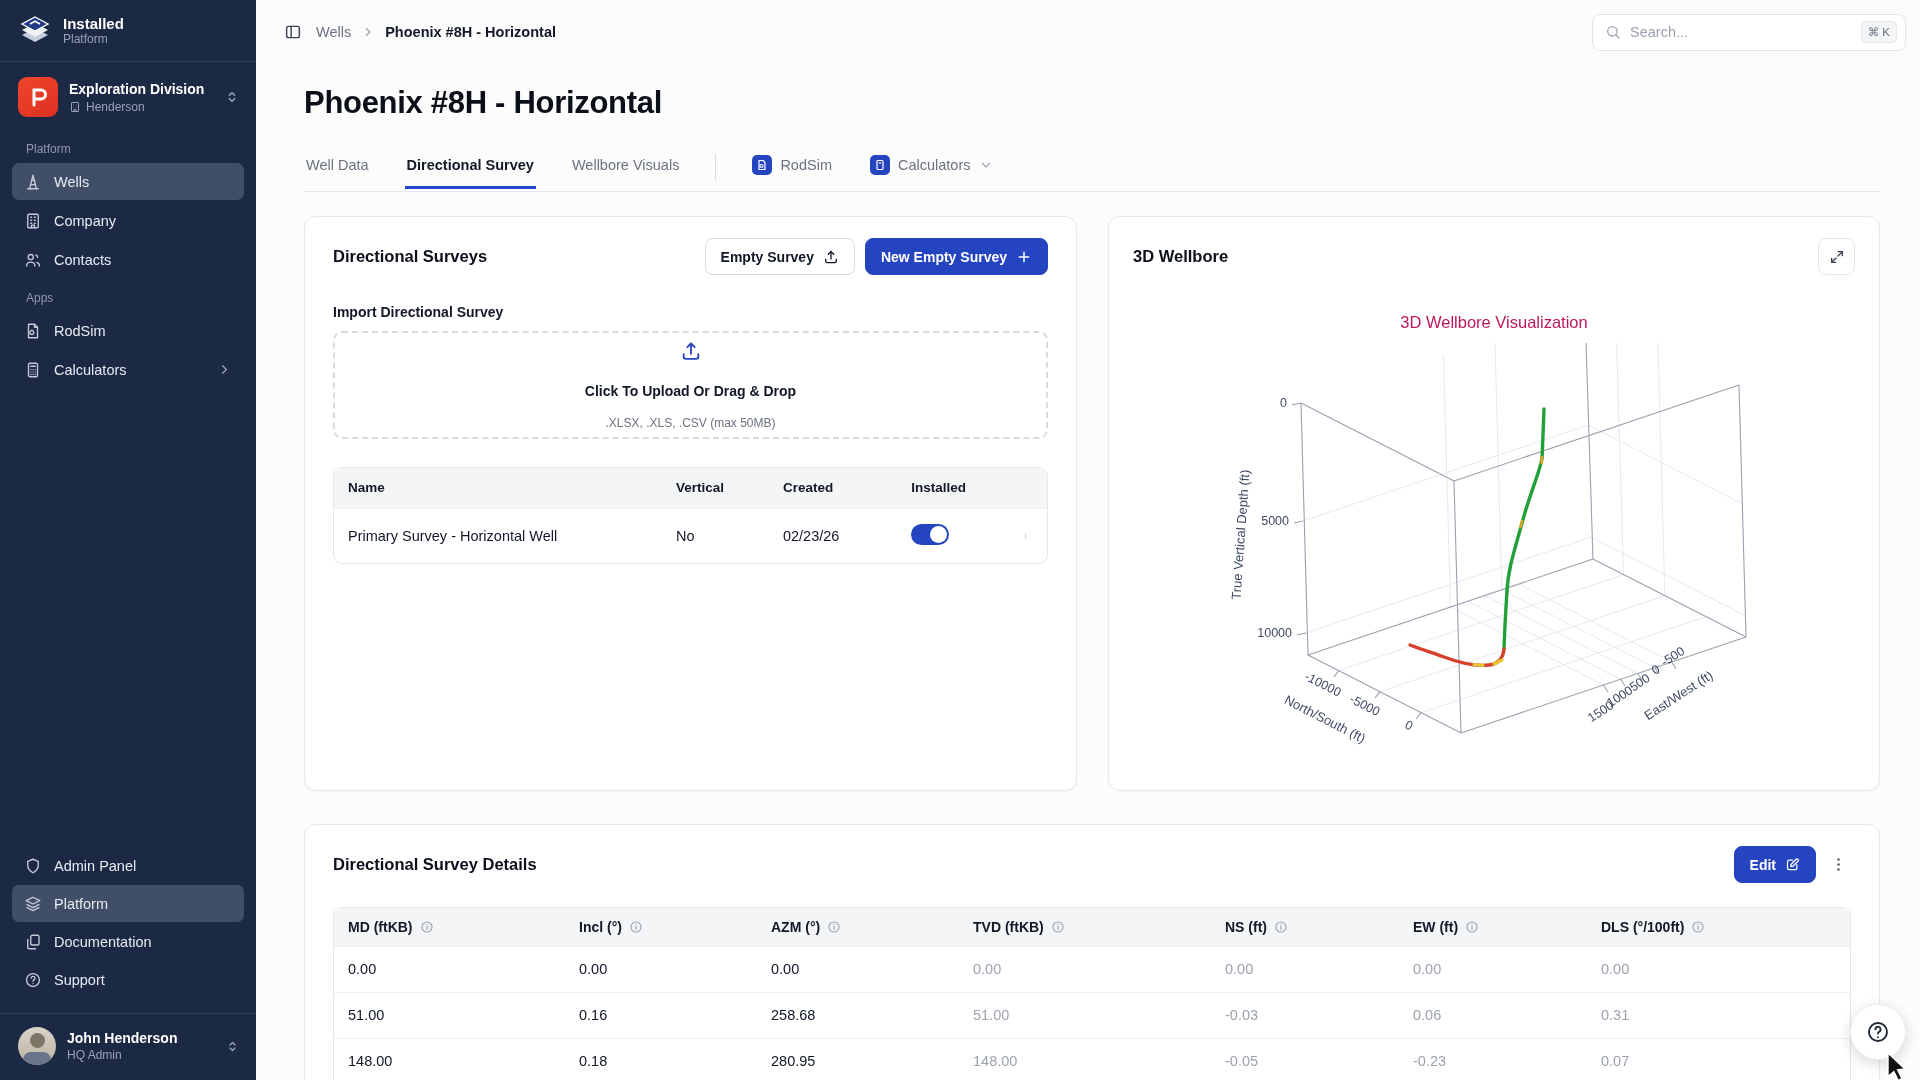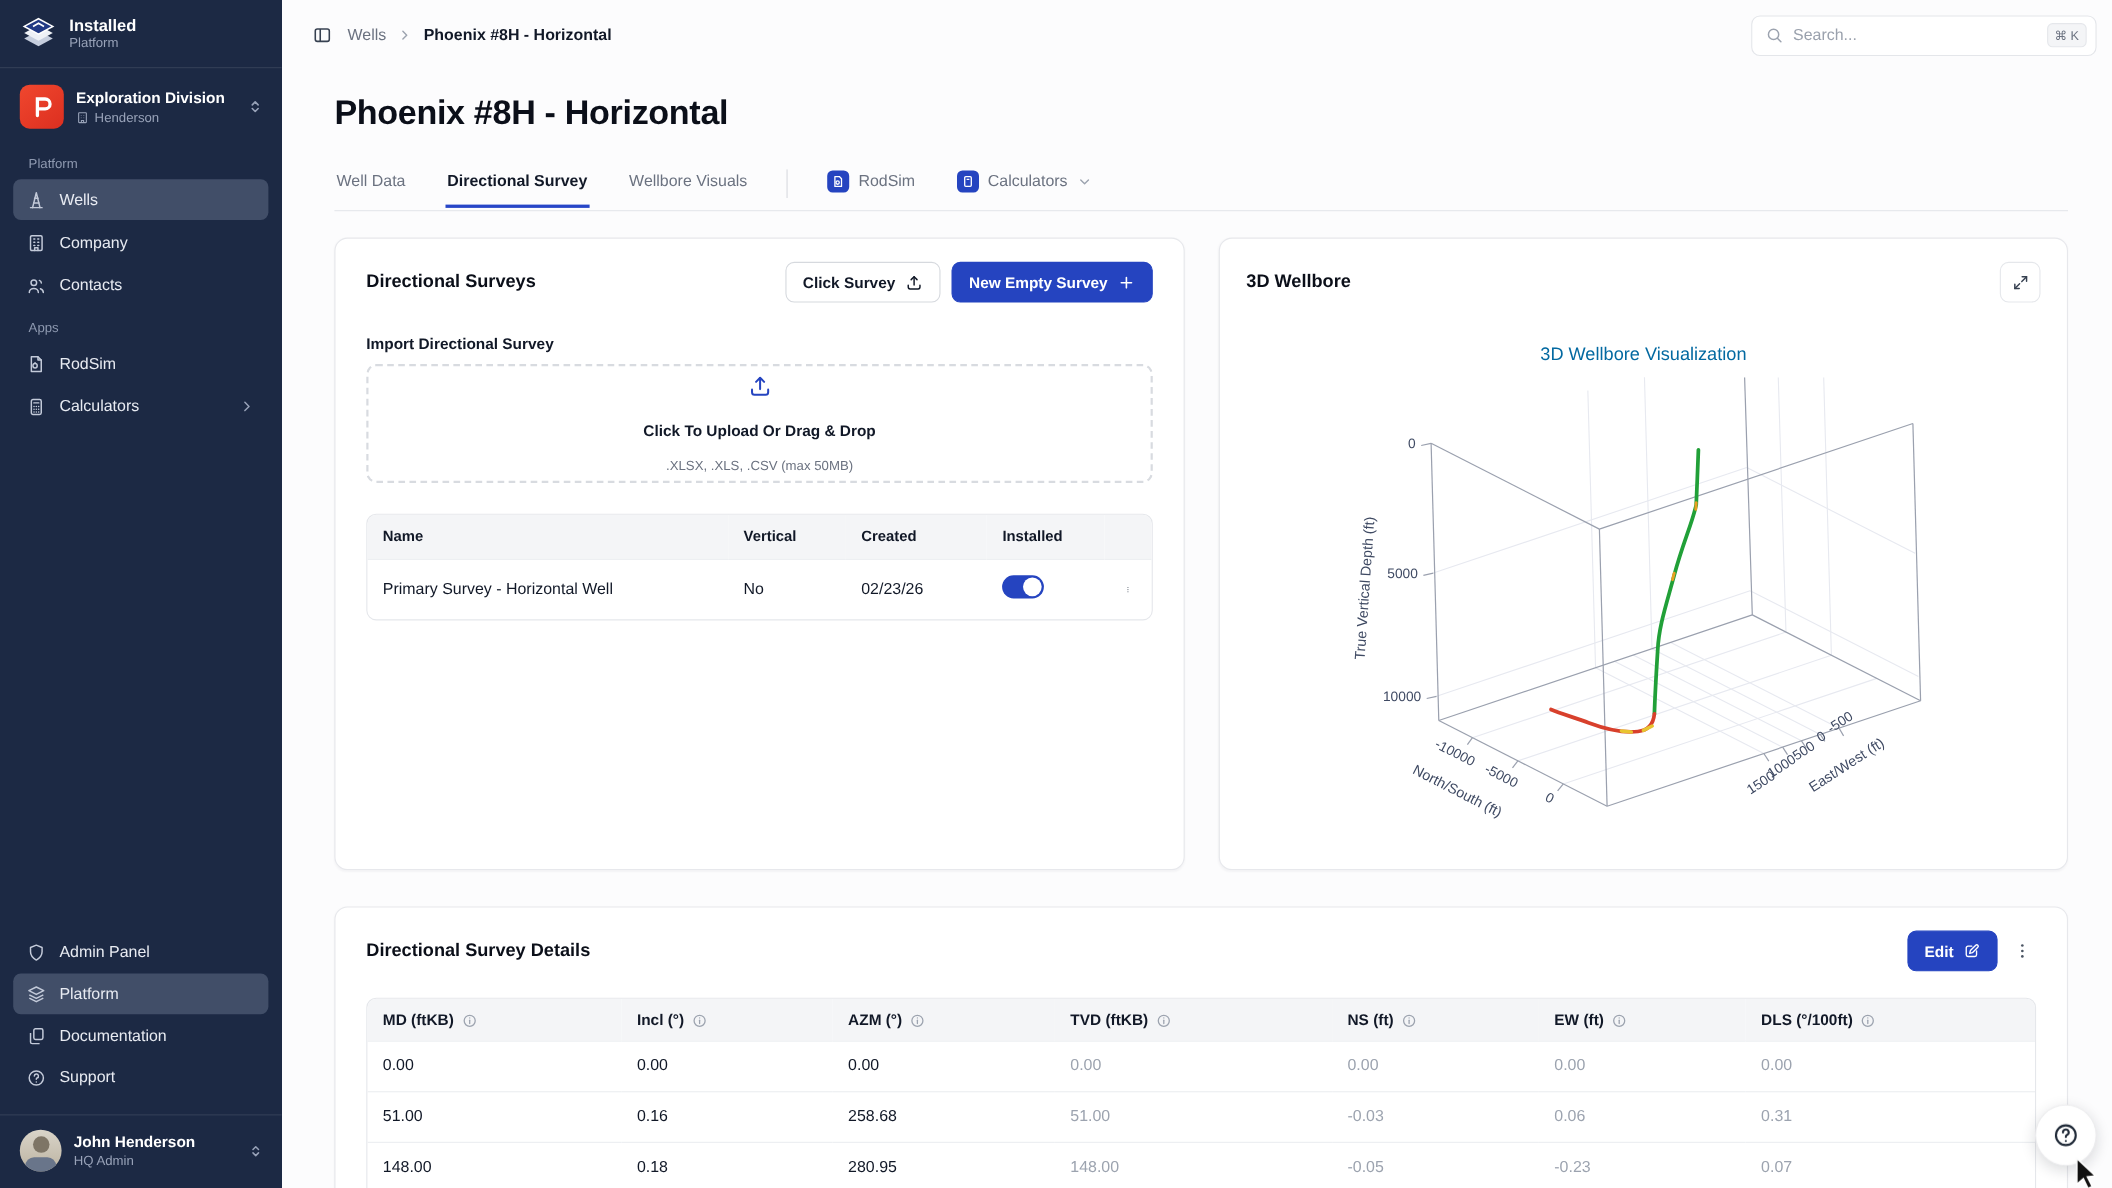--- a/index.html
+++ b/index.html
@@ -78,25 +78,25 @@
   tbody td { font-size:14.5px; color:#111827; height:55px; padding:0 14px; border-top:1px solid #eceef1; }
   .toggle { width:38px; height:21px; border-radius:11px; background:#2544c0; position:relative; cursor:pointer; }
   .toggle::after { content:""; position:absolute; width:17px; height:17px; border-radius:50%; background:#fff; top:2px; right:2px; }
 
   
   .card-details { margin:33px 40px 0 48px; width:1576px; height:400px; padding:21px 28px; }
   .dt-wrap { margin-top:24px; border:1px solid #e5e7eb; border-radius:9px 9px 0 0; overflow:hidden; }
   .dt-wrap thead th { height:38px; font-size:14px; }
   .dt-wrap tbody td { height:46px; font-size:14.5px; }
   .dt-wrap td.calc { color:#9ca3af; }
-  .th-inner { display:inline-flex; align-items:flex-end; gap:7px; }
+  .th-inner { display:inline-flex; align-items:center; gap:7px; }
   .info-ic { color:#9ca3af; display:inline-flex; }
 
   
-  .plot-title { text-align:center; font-size:16.5px; color:#0369a1; margin-top:38px; }
+  .plot-title { text-align:center; font-size:16.5px; color:#be185d; margin-top:38px; }
   .plot-svg { position:absolute; left:36px; top:126px; }
   .axis-text { font-size:12.5px; fill:#3f4a63; }
   .axis-title { font-size:13px; fill:#3f4a63; }
 
   
   .fab { position:fixed; right:14px; top:1004px; width:56px; height:56px; border-radius:50%; background:#fff; border:1px solid #ececee; box-shadow:0 4px 14px rgba(16,24,40,.16); display:flex; align-items:center; justify-content:center; color:#1f2937; cursor:pointer; z-index:40; }
   .cursor { position:fixed; left:1886px; top:1052px; z-index:50; pointer-events:none; }
 </style>
 </head>
 <body>
@@ -332,21 +332,21 @@
     </div>
   </div>
 
   <div class="cards">
 
     <section class="card card-surveys">
       <div class="card-head">
         <span class="card-title">Directional Surveys</span>
         <span class="head-actions">
           <button class="btn btn-outline">
-            <span>Click Survey</span>
+            <span>Empty Survey</span>
             <svg width="16" height="16" viewBox="0 0 24 24" fill="none" stroke="currentColor" stroke-width="2" stroke-linecap="round" stroke-linejoin="round">
                 <path d="M12 15V4"></path>
                 <path d="M8 7.8 12 3.8l4 4"></path>
                 <path d="M4 15.5V18a2.5 2.5 0 0 0 2.5 2.5h11A2.5 2.5 0 0 0 20 18v-2.5"></path>
               </svg>
           </button>
           <button class="btn btn-primary">
             <span>New Empty Survey</span>
             <svg width="16" height="16" viewBox="0 0 24 24" fill="none" stroke="#fff" stroke-width="2.2" stroke-linecap="round">
                 <path d="M12 5v14M5 12h14"></path>

